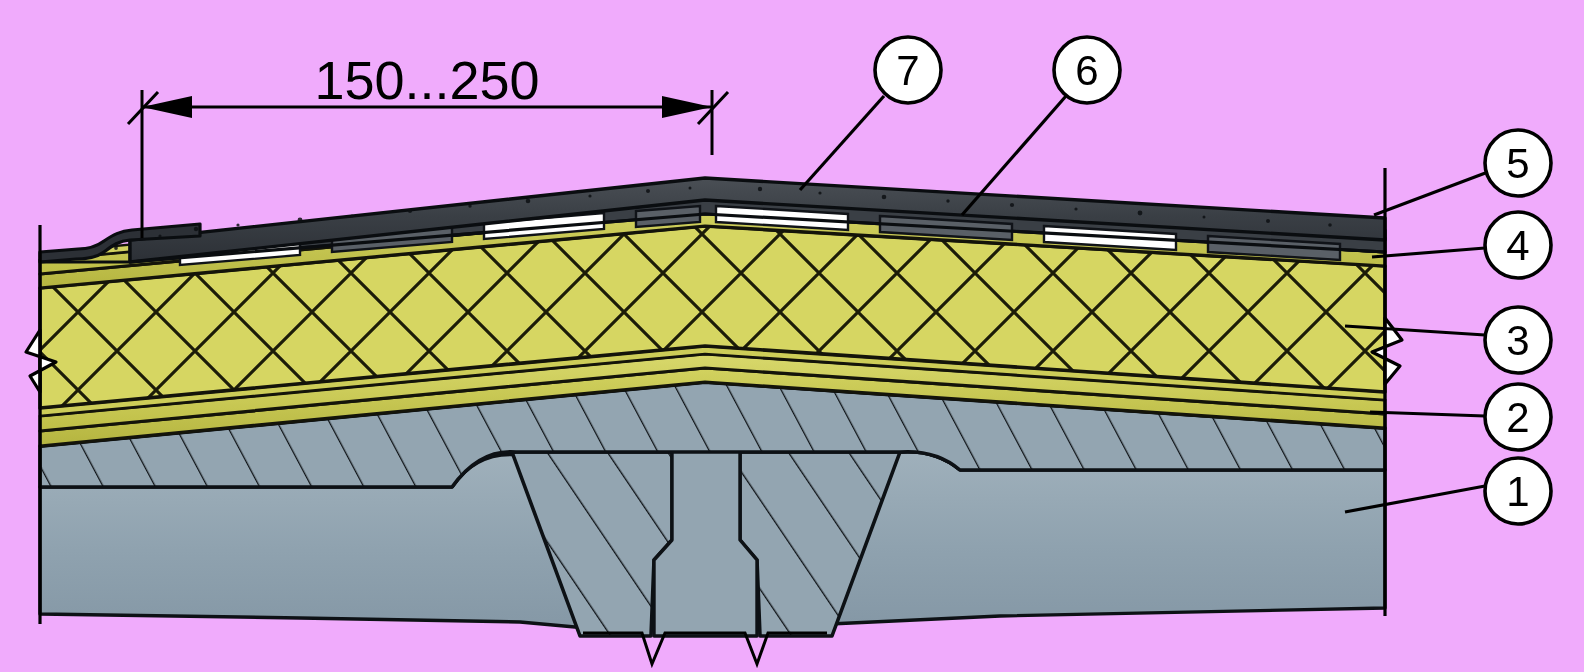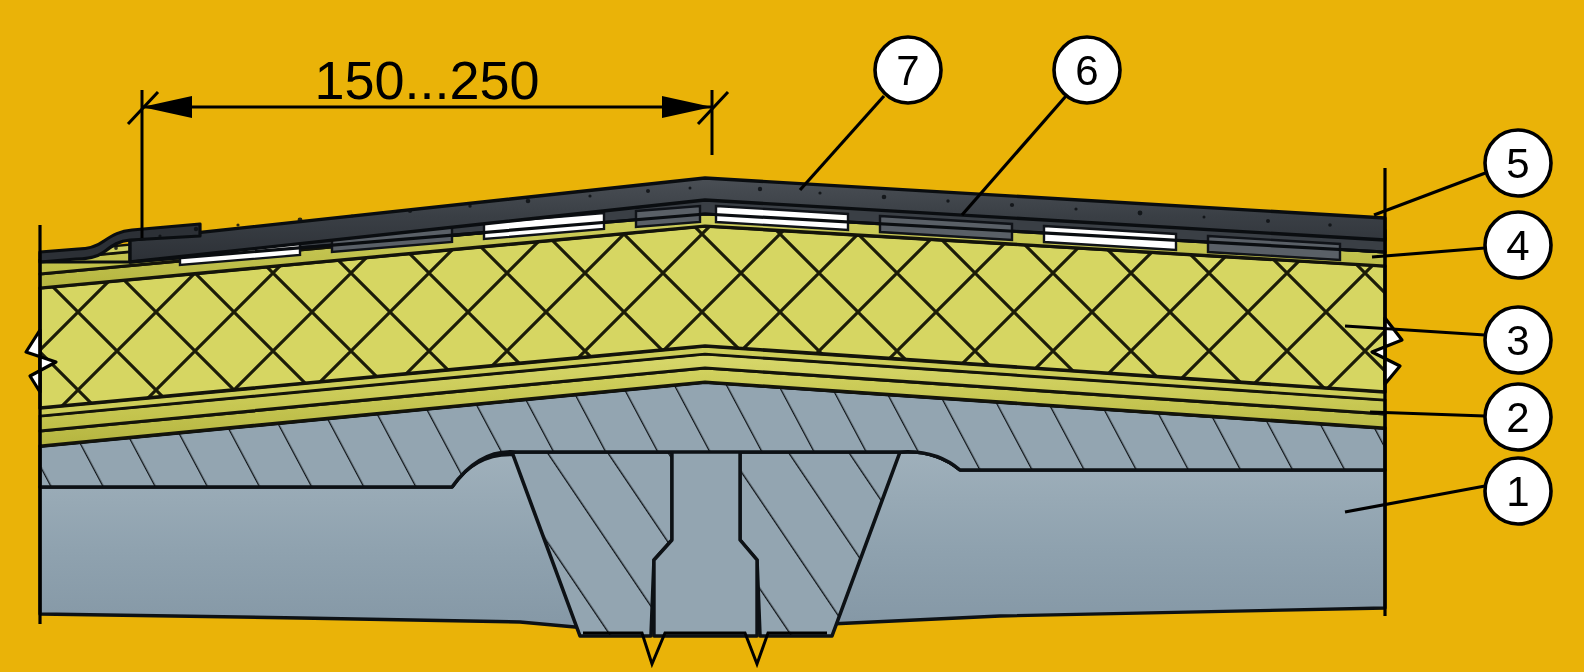--- a/index.html
+++ b/index.html
@@ -10,21 +10,21 @@
   body {
     width: 1584px;
     height: 672px;
     overflow: hidden;
     font-family: "Liberation Sans", sans-serif;
   }
   #stage {
     position: relative;
     width: 1584px;
     height: 672px;
-    background: #eab308;
+    background: #f0abfc;
   }
   #drawing {
     position: absolute;
     left: 0;
     top: 0;
     width: 1584px;
     height: 672px;
   }
   .dim-text {
     font-family: "Liberation Sans", sans-serif;

